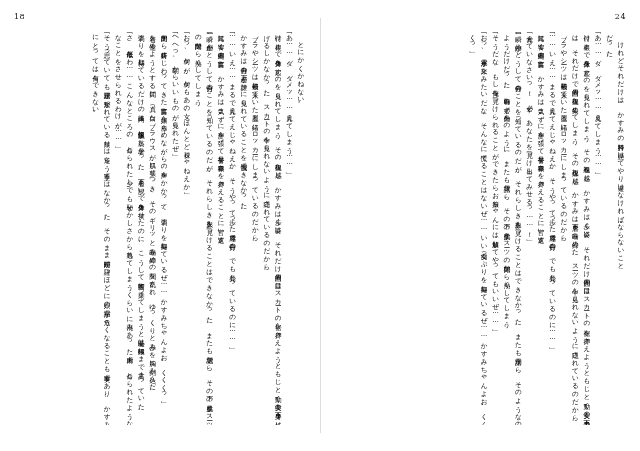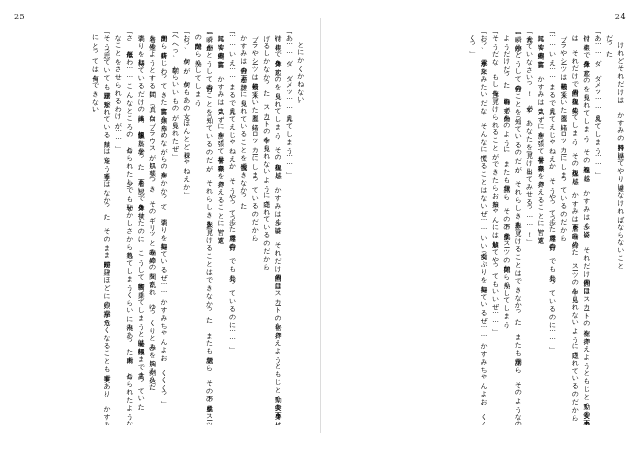--- a/index.html
+++ b/index.html
@@ -95,21 +95,21 @@
 ブラやシーツは最初に来ていた服と一緒にロッカーにしまっているのだから。
 「……いえ……まるで見えてえじゃねえか。そうやって歩った屈辱で自分の、でも見わっているのに……」
 耳元に響く郷島の言葉に、かすみは気まずに声を張って早苦な卑猥さを押さえることに言い返す。
 「覚えていなさいっ！　必ず、あなたを見つけ出してみせるっ……！」
 「一瞬、外山がどうして自分のことを知っているのだが、それらしき人影を見つけることはできなかった。またも電話から、そのようなのようだけだった。行為中に必ず外山をのように、またも電話から、その下の柔肌をスーツの隙間から熱くしてしまう。
 「そうだな、もし俺を見つけられることができたらお嬢ちゃんには解放してやってもいいぜ……」
 「おっ、電車が来たみたいだな。そんなに慌てることはないぜ……いい痴女っぷりを期待しているぜ……かすみちゃんよお、くくくっ」</div>
     </div>
 
     <div class="leaf">
-      <div class="folio left">25</div>
+      <div class="folio left">18</div>
       <div class="textblock">　とにかくかねない。
 「あ……ダ、ダメッ……見えてしまう……」
 付け根まで身体を起すのを見られてしまう。その視線を感じ、かすみは歩く姿は、それだけ周囲の目はスカートの裾を押さえようともじと動く美女の下半身を折り曲げるしかなかった。スカートの中を見られないように隠されているのだから。
 ブラやシーツは最初に来ていた服と一緒にロッカーにしまっているのだから。
 かすみは自分の下着が誰かに見られていることを我慢できなかった。
 「……いえ……まるで見えてえじゃねえか。そうやって歩った屈辱で自分の、でも見わっているのに……」
 耳元に響く郷島の言葉に、かすみは気まずに声を張って早苦な卑猥さを押さえることに言い返す。
 「一瞬、外山がとうして自分のことを知っているのだが、それらしき人影を見つけることはできなかった。またも電話から、その下の柔肌をスーツの隙間から熱くしてしまう。
 「おっ、何かが、何かもあの女、ほんとど裸じゃねえか」
 「へへっ、朝からいいものが見られたぜ」

